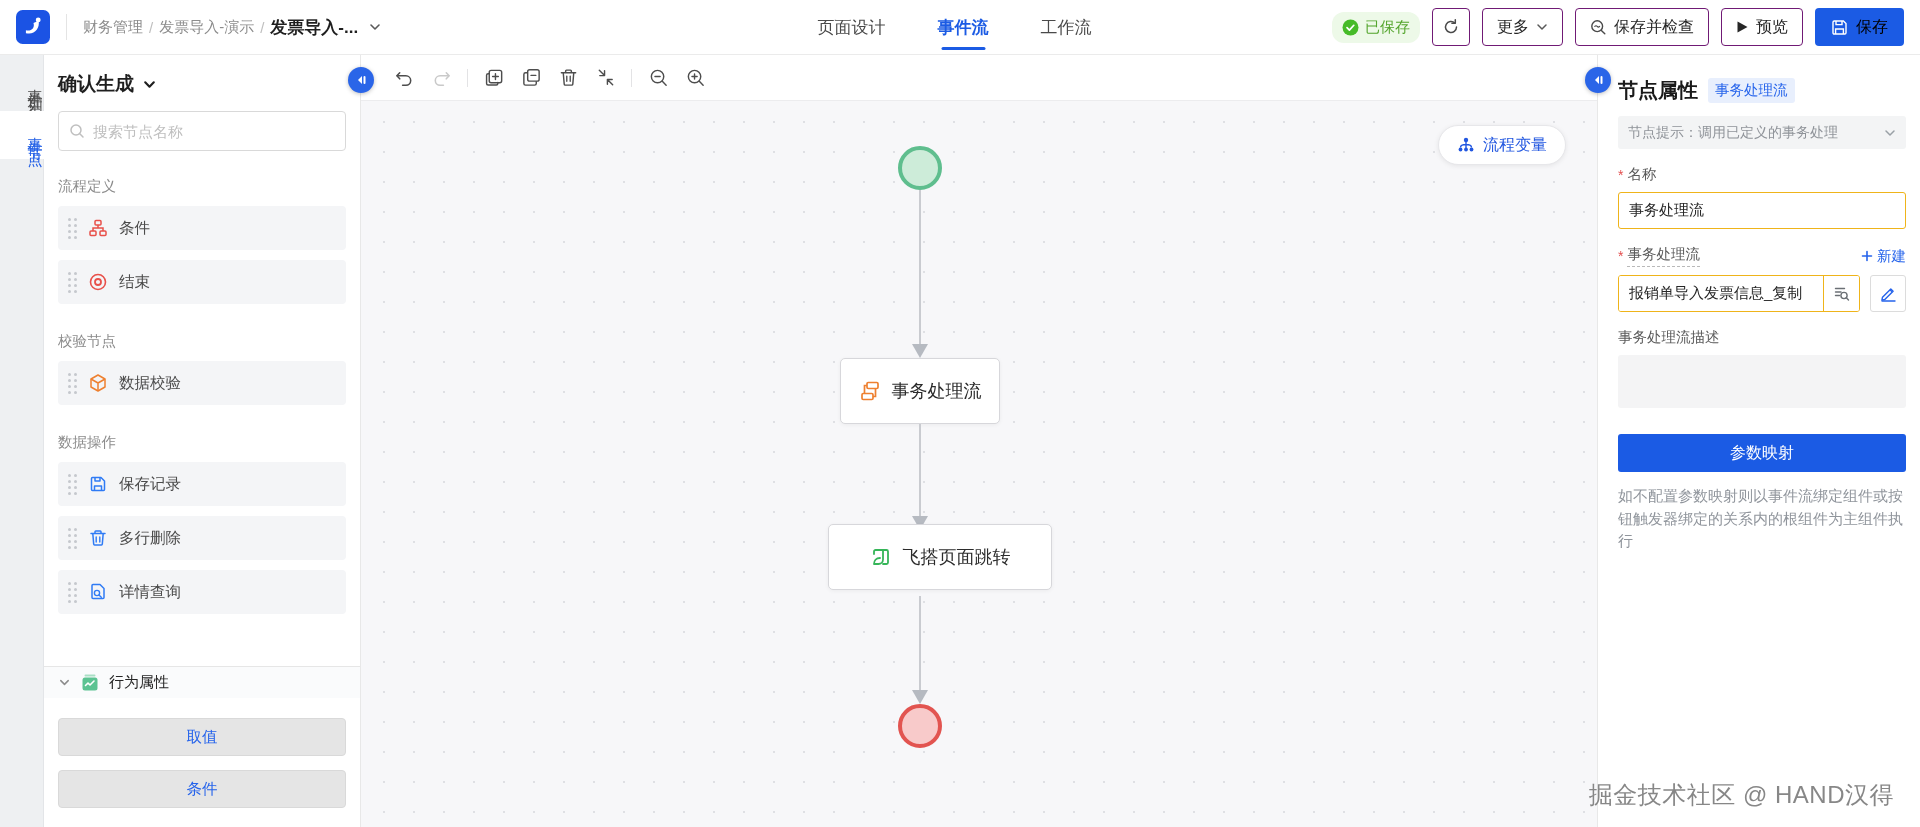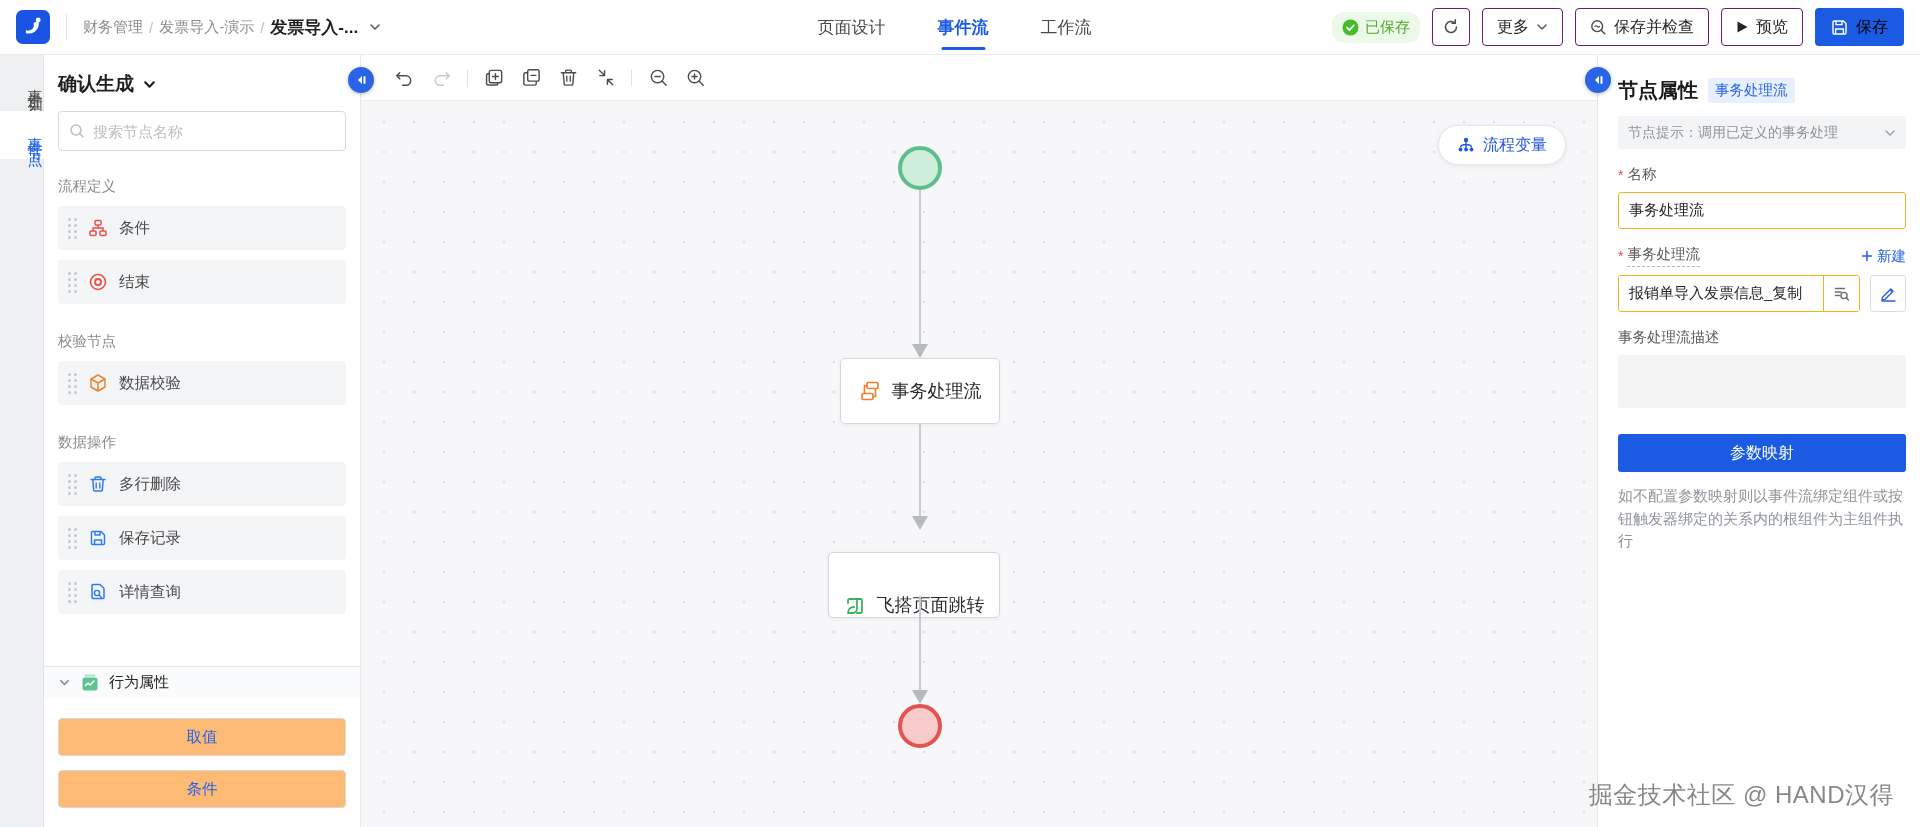--- a/index.html
+++ b/index.html
@@ -41,21 +41,21 @@
   .sb-search input::placeholder { color:#bfbfbf; }
   .sb-list { flex:1; overflow:hidden; }
   .sb-section-label { font-size:14.5px; color:#8c8c8c; padding:18px 14px 10px; }
   .sb-item { margin:0 14px 10px; height:44px; background:#f4f5f7; border-radius:4px; display:flex; align-items:center; padding:0 10px; gap:11px; cursor:grab; }
   .sb-item .label { font-size:15.5px; color:#4b4b4b; }
   .drag-dots { display:grid; grid-template-columns:repeat(2,3px); grid-auto-rows:3px; gap:3px; }
   .drag-dots i { background:#c5c8cd; border-radius:50%; }
   .sb-bottom { position:absolute; left:0; right:0; bottom:0; background:#fff; }
   .behavior-bar { height:32px; background:#fafbfc; border-top:1px solid #e6e6e6; display:flex; align-items:center; gap:9px; padding:0 14px; cursor:pointer; }
   .behavior-bar .t { font-size:15px; color:#262626; }
-  .sb-btn { margin:0 14px; height:38px; border:1px solid #d9d9d9; border-radius:4px; background:#fdba74; color:#2563eb; font-size:15.5px; display:flex; align-items:center; justify-content:center; cursor:pointer; }
+  .sb-btn { margin:0 14px; height:38px; border:1px solid #d9d9d9; border-radius:4px; background:#e5e5e5; color:#2563eb; font-size:15.5px; display:flex; align-items:center; justify-content:center; cursor:pointer; }
   .sb-btn + .sb-btn { margin-top:14px; }
   .sb-bottom .btn-wrap { padding:20px 0 19px; }
 
   
   .canvas { flex:1; position:relative; background:#fff; min-width:0; }
   .canvas-toolbar { height:46px; display:flex; align-items:center; gap:15px; padding-left:32px; border-bottom:1px solid #ececee; background:#fff; }
   .ct-icon { width:22px; height:22px; display:flex; align-items:center; justify-content:center; cursor:pointer; }
   .ct-sep { width:1px; height:18px; background:#e3e3e5; }
   .canvas-body { position:absolute; left:0; right:0; top:46px; bottom:0; background:#f7f7f9; background-image:radial-gradient(#dfe0e4 1.3px, transparent 1.3px); background-size:30px 30px; background-position:8px 6px; overflow:hidden; }
   .collapse-fab { position:absolute; width:26px; height:26px; border-radius:50%; background:#2a65e8; display:flex; align-items:center; justify-content:center; box-shadow:0 1px 4px rgba(0,0,0,.25); cursor:pointer; z-index:20; }
@@ -284,46 +284,46 @@
               <i></i>
               <i></i>
               <i></i>
               <i></i>
               <i></i>
               <i></i>
               <i></i>
             </span>
           <span>
             <svg width="20" height="20" viewBox="0 0 20 20">
+                <path d="M3.5 4.5c0-.6.4-1 1-1h8.5l3.5 3.5v8.5c0 .6-.4 1-1 1h-11c-.6 0-1-.4-1-1z" stroke="#2f7bf5" stroke-width="1.5" fill="none" stroke-linejoin="round"></path>
+                <path d="M7 3.5V7h5V3.5M6.5 16.5v-4.5h7v4.5" stroke="#2f7bf5" stroke-width="1.5" fill="none" stroke-linejoin="round"></path>
+              </svg>
+          </span>
+          <span class="label">保存记录</span>
+        </div>
+
+        <div class="sb-item">
+          <span class="drag-dots">
+              <i></i>
+              <i></i>
+              <i></i>
+              <i></i>
+              <i></i>
+              <i></i>
+              <i></i>
+              <i></i>
+            </span>
+          <span>
+            <svg width="20" height="20" viewBox="0 0 20 20">
                 <path d="M3 5.5h14M7 5.5V3.8c0-.5.4-.8.8-.8h4.4c.4 0 .8.3.8.8v1.7" stroke="#2f7bf5" stroke-width="1.5" fill="none" stroke-linecap="round"></path>
                 <path d="M4.8 5.5l.9 10.6c0 .5.4.9.9.9h6.8c.5 0 .9-.4.9-.9l.9-10.6" stroke="#2f7bf5" stroke-width="1.5" fill="none" stroke-linejoin="round"></path>
                 <path d="M8.2 9v5M11.8 9v5" stroke="#2f7bf5" stroke-width="1.4" stroke-linecap="round"></path>
               </svg>
           </span>
           <span class="label">多行删除</span>
-        </div>
-
-        <div class="sb-item">
-          <span class="drag-dots">
-              <i></i>
-              <i></i>
-              <i></i>
-              <i></i>
-              <i></i>
-              <i></i>
-              <i></i>
-              <i></i>
-            </span>
-          <span>
-            <svg width="20" height="20" viewBox="0 0 20 20">
-                <path d="M3.5 4.5c0-.6.4-1 1-1h8.5l3.5 3.5v8.5c0 .6-.4 1-1 1h-11c-.6 0-1-.4-1-1z" stroke="#2f7bf5" stroke-width="1.5" fill="none" stroke-linejoin="round"></path>
-                <path d="M7 3.5V7h5V3.5M6.5 16.5v-4.5h7v4.5" stroke="#2f7bf5" stroke-width="1.5" fill="none" stroke-linejoin="round"></path>
-              </svg>
-          </span>
-          <span class="label">保存记录</span>
         </div>
 
         <div class="sb-item">
           <span class="drag-dots">
               <i></i>
               <i></i>
               <i></i>
               <i></i>
               <i></i>
               <i></i>
@@ -457,21 +457,21 @@
                 <rect x="3" y="13.5" width="11" height="6" rx="1.2" stroke="#ee8030" stroke-width="1.7" fill="none"></rect>
                 <path d="M8 5.5H5.5v8M14 16.5h2.5v-8" stroke="#ee8030" stroke-width="1.7" fill="none"></path>
               </svg>
           </span>
           <span class="label">事务处理流</span>
         </div>
 
         <div class="edge" style="left:558px; top:323px; height:92px;"></div>
         <div class="edge-arrow" style="left:551px; top:415px;"></div>
 
-        <div class="flow-node" style="left:467px; top:451px; width:172px;align-items:flex-end;">
+        <div class="flow-node" style="left:467px; top:423px; width:224px;">
           <span>
             <svg width="22" height="22" viewBox="0 0 22 22">
                 <path d="M4 8V5.5C4 4.7 4.7 4 5.5 4h11c.8 0 1.5.7 1.5 1.5v11c0 .8-.7 1.5-1.5 1.5H13" stroke="#35b558" stroke-width="1.8" fill="none" stroke-linecap="round"></path>
                 <path d="M13 4v9.5c0 2.5-2 4.5-4.5 4.5H4c0-3 2-6 6-6" stroke="#35b558" stroke-width="1.8" fill="none" stroke-linecap="round" stroke-linejoin="round"></path>
               </svg>
           </span>
           <span class="label">飞搭页面跳转</span>
         </div>
 
         <div class="edge" style="left:558px; top:495px; height:94px;"></div>

